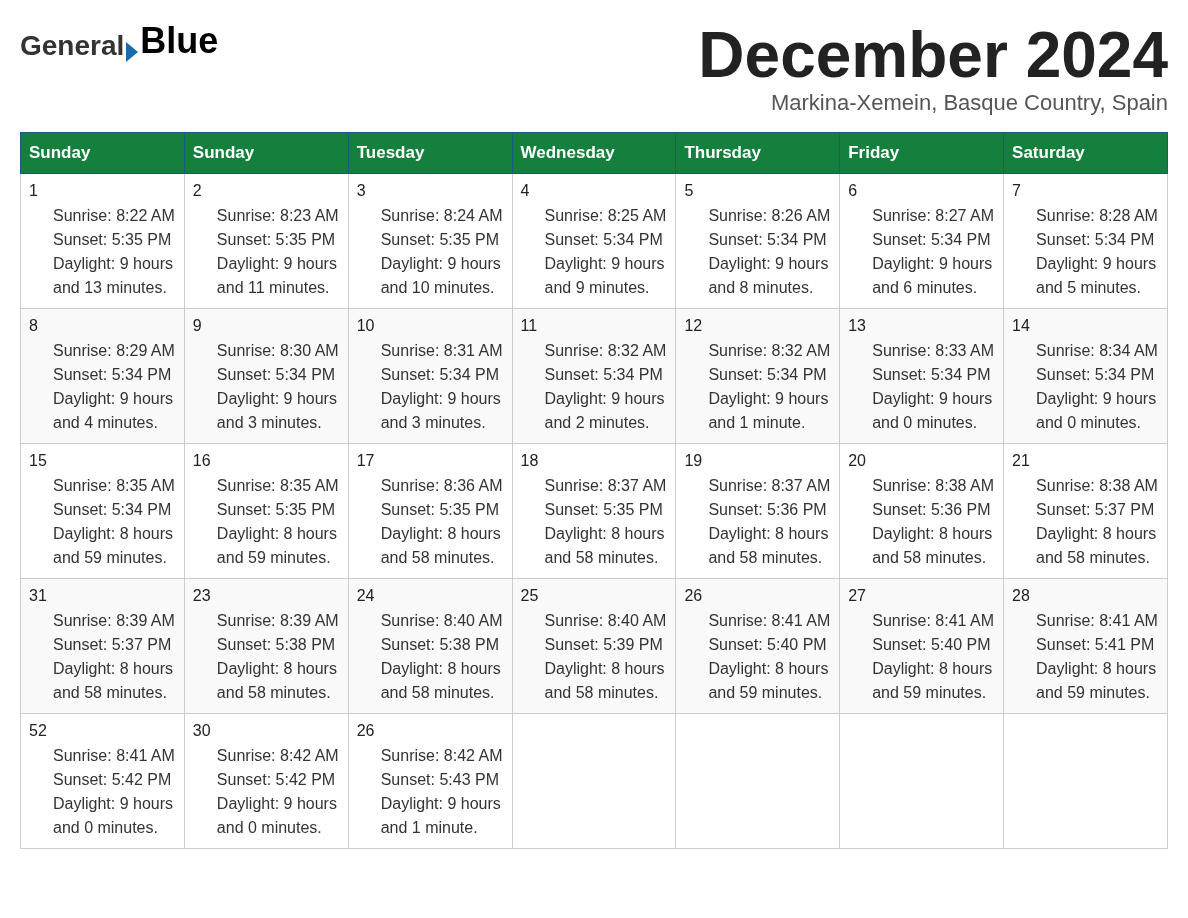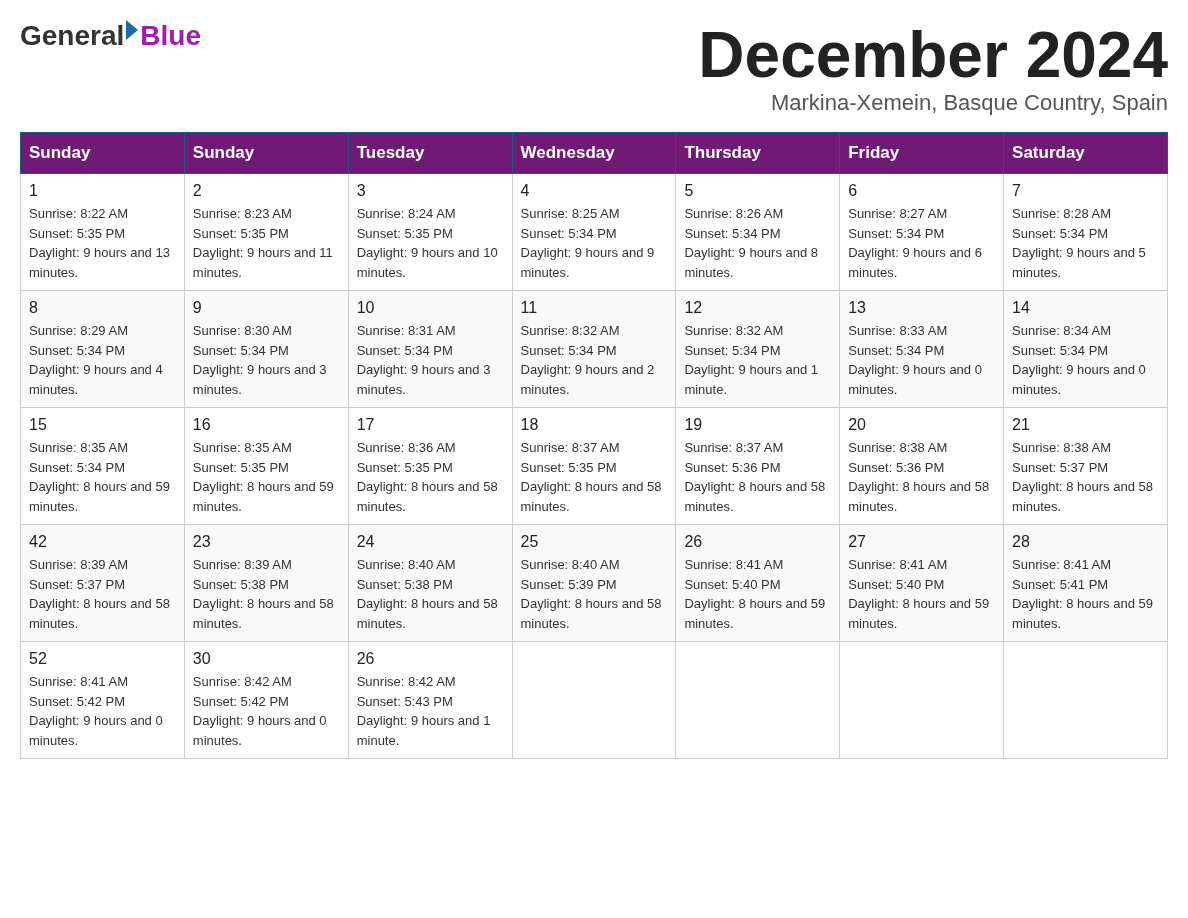--- a/index.html
+++ b/index.html
@@ -19,38 +19,38 @@
     .logo {
       display: flex;
       flex-direction: column;
       align-items: flex-start;
     }
     .logo-text {
       font-size: 28px;
       font-weight: bold;
       color: #333;
       display: flex;
-      align-items: flex-start;
+      align-items: flex-end;
     }
     .logo-general {
       color: #333;
     }
     .logo-arrow {
       display: inline-block;
       width: 0;
       height: 0;
       border-left: 12px solid #1a6ca8;
       border-top: 10px solid transparent;
       border-bottom: 10px solid transparent;
       margin: 0 2px;
       vertical-align: middle;
     }
     .logo-blue {
-      color: #a21caf;
-      font-size: 28px;
+      color: #000000;
+      font-size: 36px;
       font-weight: bold;
     }
     .title-section {
       text-align: right;
     }
     .month-title {
       font-size: 64px;
       font-weight: bold;
       color: #222;
       line-height: 1.1;
@@ -82,35 +82,36 @@
       font-size: 13.5px;
       color: #333;
     }
     .day-number {
       font-size: 16px;
       font-weight: normal;
       color: #222;
       margin-bottom: 4px;
     }
     .day-info {
-      font-size: 13px;
+      font-size: 16px;
       line-height: 1.5;
       color: #333;
+      margin-left: 24px;
     }
     .empty-cell {
       background: #fff;
     }
     tr:nth-child(even) td {
       background-color: #f9f9f9;
     }
     tr:nth-child(odd) td {
       background-color: #fff;
     }
     .calendar thead tr th {
-      background-color: #701a75;
+      background-color: #15803d;
     }
   </style>
 </head>
 <body>
 
 <div class="header">
   <div class="logo">
     <div class="logo-text">
       <span class="logo-general">General</span>
       <span class="logo-arrow"></span>
@@ -221,21 +222,21 @@
         <div class="day-number">20</div>
         <div class="day-info">Sunrise: 8:38 AM<br>Sunset: 5:36 PM<br>Daylight: 8 hours and 58 minutes.</div>
       </td>
         <td>
         <div class="day-number">21</div>
         <div class="day-info">Sunrise: 8:38 AM<br>Sunset: 5:37 PM<br>Daylight: 8 hours and 58 minutes.</div>
       </td>
       </tr>
       <tr>
         <td>
-        <div class="day-number">42</div>
+        <div class="day-number">31</div>
         <div class="day-info">Sunrise: 8:39 AM<br>Sunset: 5:37 PM<br>Daylight: 8 hours and 58 minutes.</div>
       </td>
         <td>
         <div class="day-number">23</div>
         <div class="day-info">Sunrise: 8:39 AM<br>Sunset: 5:38 PM<br>Daylight: 8 hours and 58 minutes.</div>
       </td>
         <td>
         <div class="day-number">24</div>
         <div class="day-info">Sunrise: 8:40 AM<br>Sunset: 5:38 PM<br>Daylight: 8 hours and 58 minutes.</div>
       </td>

